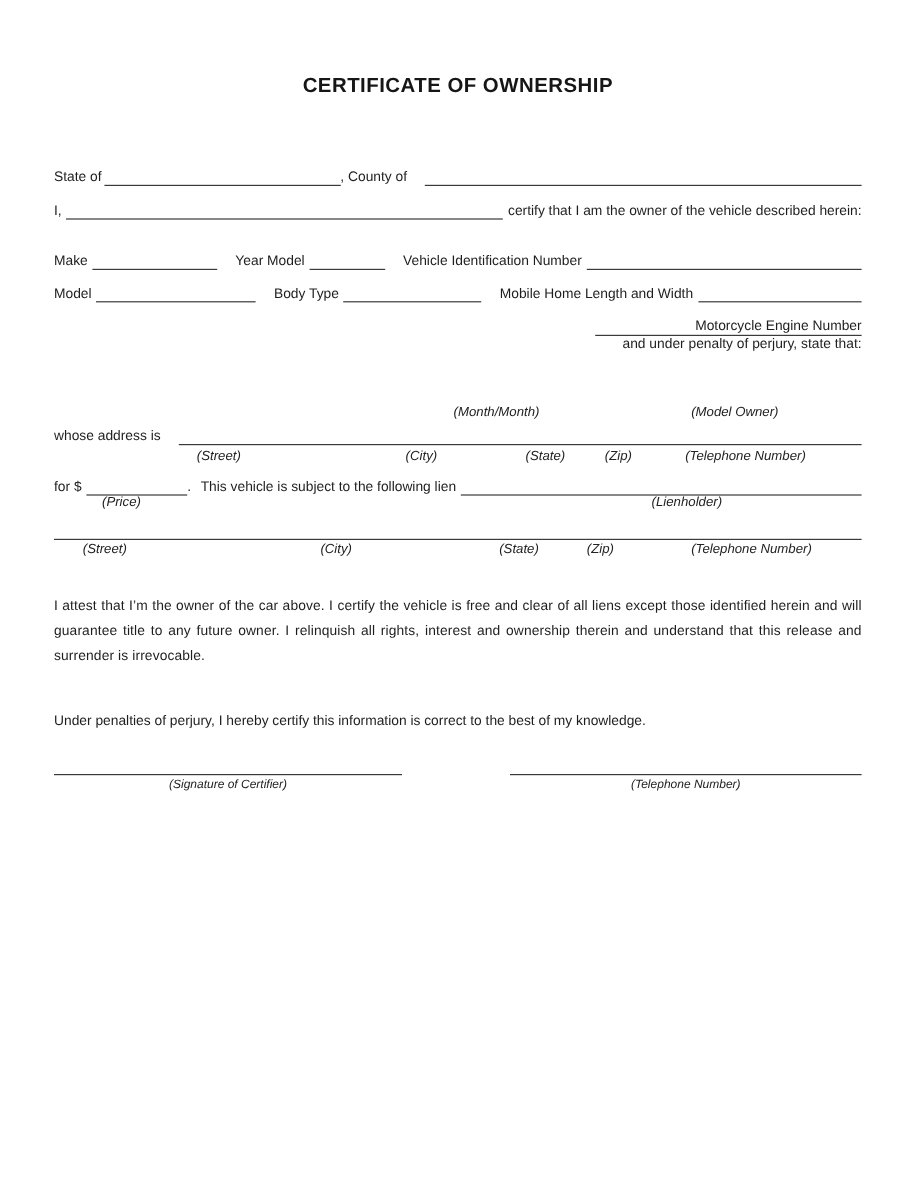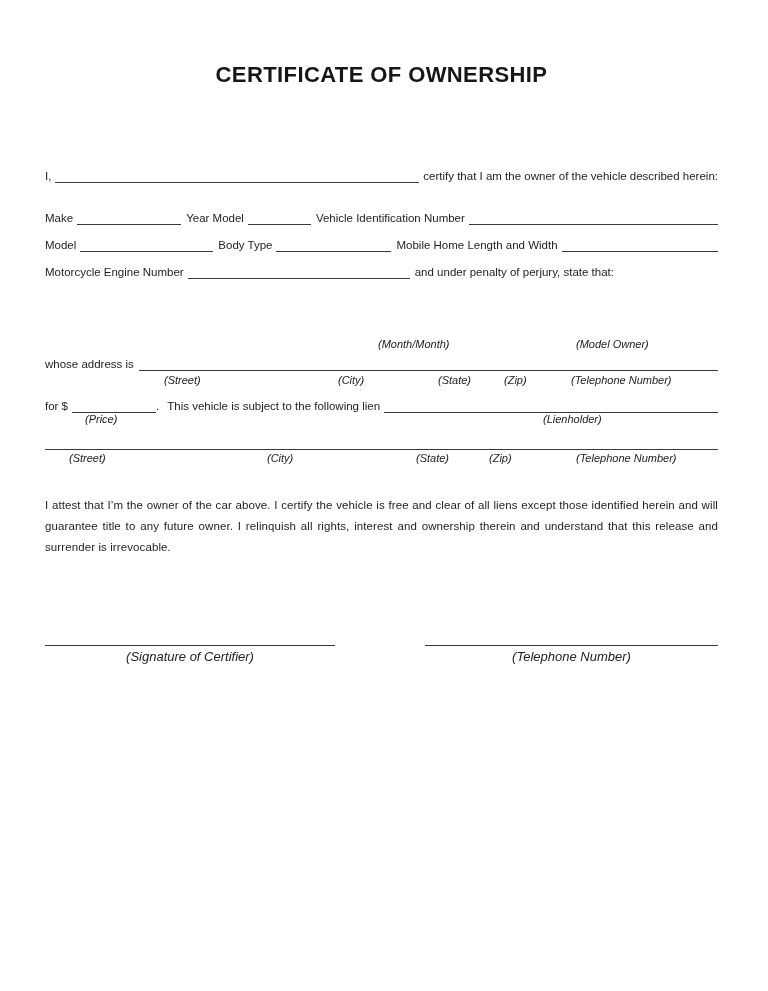--- a/index.html
+++ b/index.html
@@ -7,44 +7,50 @@
     position:relative;
     width:768px;height:991px;
     background:#ffffff;
     font-family:"Liberation Sans", sans-serif;
     color:#1e1e1e;
     font-size:11.5px;
     overflow:hidden;
   }
   .abs{position:absolute;left:45px;width:673px;}
   .title{
-    top:62px;text-align:center;font-weight:700;font-size:22px;
+    top:62px;text-align:center;font-weight:700;font-size:17px;
     letter-spacing:0.4px;color:#161616;
   }
   .row{display:flex;align-items:flex-end;height:14px;line-height:14px;white-space:nowrap;}
   .bl{display:inline-block;border-bottom:1px solid #3a3a3a;height:13px;}
   .grow{flex:1 1 auto;}
   .hintrow{height:14px;}
   .hint{position:absolute;top:0;font-style:italic;font-size:11px;color:#222;white-space:nowrap;}
   .para{text-align:justify;line-height:21px;letter-spacing:0.1px;}
   .fullline{border-top:1px solid #3a3a3a;height:0;}
   .sigrow{display:flex;justify-content:space-between;}
   .sigcol{text-align:center;}
   .sigline{border-top:1px solid #3a3a3a;height:0;width:100%;}
-  .siglabel{font-style:italic;font-size:13px;margin-top:3px;color:#222;}
-  .ml2{margin-left:2px;} .ml4{margin-left:4px;} .ml5{margin-left:5px;} .ml8{margin-left:8px;}
+  .siglabel{font-style:italic;font-size:10px;margin-top:3px;color:#222;}
+  .ml2{margin-left:2px;} .ml4{margin-left:4px;} .ml5{margin-left:15px;} .ml8{margin-left:8px;}
   .mr4{margin-right:4px;}
 </style>
 </head>
 <body>
 
 <div class="page">
 
   <div class="abs title">CERTIFICATE OF OWNERSHIP</div>
 
+  <div class="abs row" style="top:141px;">
+    <span>State of</span>
+    <span class="bl ml2" style="width:197px;"></span>
+    <span>, County of</span>
+    <span class="bl ml5 grow"></span>
+  </div>
 
   <div class="abs row" style="top:169px;">
     <span>I,</span>
     <span class="bl ml4 mr4 grow"></span>
     <span>certify that I am the owner of the vehicle described herein:</span>
   </div>
 
   <div class="abs row" style="top:211px;">
     <span>Make</span>
     <span class="bl ml4" style="width:104px;"></span>
@@ -56,21 +62,21 @@
 
   <div class="abs row" style="top:238px;">
     <span>Model</span>
     <span class="bl ml4" style="width:133px;"></span>
     <span class="ml5">Body Type</span>
     <span class="bl ml4" style="width:115px;"></span>
     <span class="ml5">Mobile Home Length and Width</span>
     <span class="bl ml4 grow"></span>
   </div>
 
-  <div class="abs row" style="top:265px;">
+  <div class="abs row" style="top:265px;flex-direction:column;">
     <span>Motorcycle Engine Number</span>
     <span class="bl ml4" style="width:222px;"></span>
     <span class="ml5">and under penalty of perjury, state that:</span>
   </div>
 
   <div class="abs hintrow" style="top:338px;">
     <span class="hint" style="left:333px;">(Month/Month)</span>
     <span class="hint" style="left:531px;">(Model Owner)</span>
   </div>
 
@@ -102,20 +108,21 @@
   <div class="abs hintrow" style="top:452px;">
     <span class="hint" style="left:24px;">(Street)</span>
     <span class="hint" style="left:222px;">(City)</span>
     <span class="hint" style="left:371px;">(State)</span>
     <span class="hint" style="left:444px;">(Zip)</span>
     <span class="hint" style="left:531px;">(Telephone Number)</span>
   </div>
 
   <div class="abs para" style="top:495px;">I attest that I’m the owner of the car above. I certify the vehicle is free and clear of all liens except those identified herein and will guarantee title to any future owner. I relinquish all rights, interest and ownership therein and understand that this release and surrender is irrevocable.</div>
 
+  <div class="abs" style="top:595px;">Under penalties of perjury, I hereby certify this information is correct to the best of my knowledge.</div>
 
   <div class="abs sigrow" style="top:645px;">
     <div class="sigcol" style="width:290px;">
       <div class="sigline"></div>
       <div class="siglabel">(Signature of Certifier)</div>
     </div>
     <div class="sigcol" style="width:293px;">
       <div class="sigline"></div>
       <div class="siglabel">(Telephone Number)</div>
     </div>

